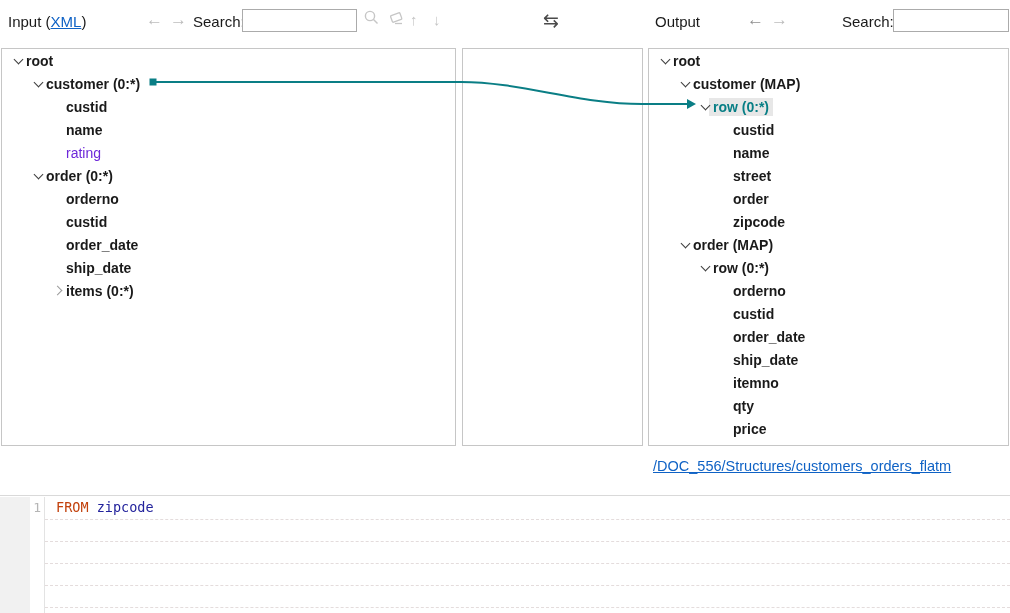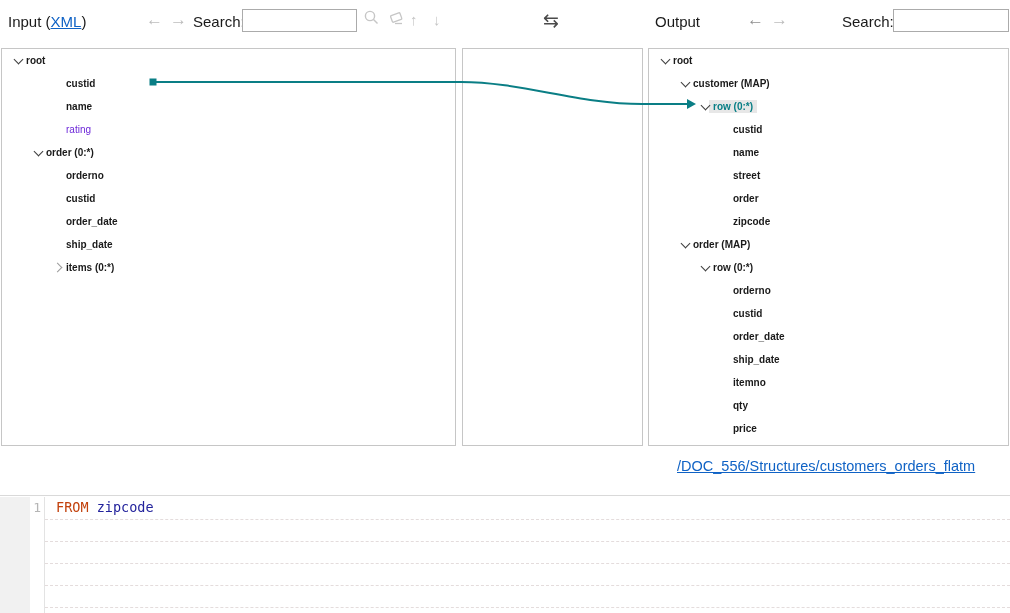--- a/index.html
+++ b/index.html
@@ -15,21 +15,21 @@
              box-sizing:border-box;font-size:13px;padding:0 5px;outline:none;}
   .tool-ico{position:absolute;top:11px;color:#c6c6c6;font-size:15px;}
   .swap{position:absolute;left:543px;top:9px;font-size:19px;color:#4a4a4a;}
 
   
   .panel{position:absolute;top:48px;height:398px;background:#fff;border:1.5px solid #c6c6c6;box-sizing:border-box;overflow:hidden;}
   #panel-left{left:1px;width:455px;}
   #panel-mid{left:462px;width:181px;}
   #panel-right{left:648px;width:361px;}
 
-  .trow{display:flex;align-items:center;height:23px;font-size:10px;font-weight:bold;cursor:default;white-space:nowrap;}
+  .trow{display:flex;align-items:center;height:23px;font-size:14px;font-weight:bold;cursor:default;white-space:nowrap;}
   .i0{padding-left:8px}.i1{padding-left:28px}.i2{padding-left:48px}.i3{padding-left:68px}
   .chev{width:16px;height:23px;display:inline-flex;align-items:center;justify-content:center;flex:none;}
   .chev::before{content:"";width:6px;height:6px;border-right:1.6px solid #3d3d3d;border-bottom:1.6px solid #3d3d3d;
                 transform:rotate(45deg);margin-top:-3px;}
   .chev.col::before{border-color:#9b9b9b;transform:rotate(-45deg);margin:0 0 0 -2px;}
   .chev.none::before{display:none;}
   .muted .lbl{color:#6d28d9;font-weight:400;}
   .teal .lbl{color:#077e85;background:#e7e7e7;padding:1px 4px;margin-left:-4px;}
 
   
@@ -82,20 +82,24 @@
   <div class="navarrow mid" style="left:747px">←</div>
   <div class="navarrow dim" style="left:771px">→</div>
   <div class="tb-text" style="left:842px">Search:</div>
   <input class="searchbox" style="left: 893px; width: 116px;" value="">
 
   <div class="panel" id="panel-left">
     <div class="trow i0">
         <span class="chev"></span>
         <span class="lbl">root</span>
       </div>
+    <div class="trow i1">
+        <span class="chev"></span>
+        <span class="lbl">customer (0:*)</span>
+      </div>
     <div class="trow i2">
         <span class="chev none"></span>
         <span class="lbl">custid</span>
       </div>
     <div class="trow i2">
         <span class="chev none"></span>
         <span class="lbl">name</span>
       </div>
     <div class="trow i2 muted">
         <span class="chev none"></span>
@@ -199,21 +203,21 @@
         <span class="lbl">price</span>
       </div>
   </div>
 
   <svg id="wires" viewBox="0 0 1010 398">
     <rect x="149.5" y="30.5" width="7" height="7" fill="#0a7e85"></rect>
     <path d="M156 34 L461 34 C521 34 578 56 642 56 L687 56" fill="none" stroke-width="2" stroke="#0a7e85"></path>
     <polygon points="687,51 696,56 687,61" fill="#0a7e85"></polygon>
   </svg>
 
-  <a class="link floating-link" style="left:677px">/DOC_556/Structures/customers_orders_flatm</a>
+  <a class="link floating-link" style="left:653px">/DOC_556/Structures/customers_orders_flatm</a>
 
   <div id="editor">
     <div id="gutter"></div>
     <div id="lnum">1</div>
     <div id="lnsep"></div>
     <div id="codeline"><span style="color:#c2410c">FROM</span><span> </span><span style="color:#23239c">zipcode</span></div>
     <div class="dash" style="top:23px"></div>
     <div class="dash" style="top:45px"></div>
     <div class="dash" style="top:67px"></div>
     <div class="dash" style="top:89px"></div>

